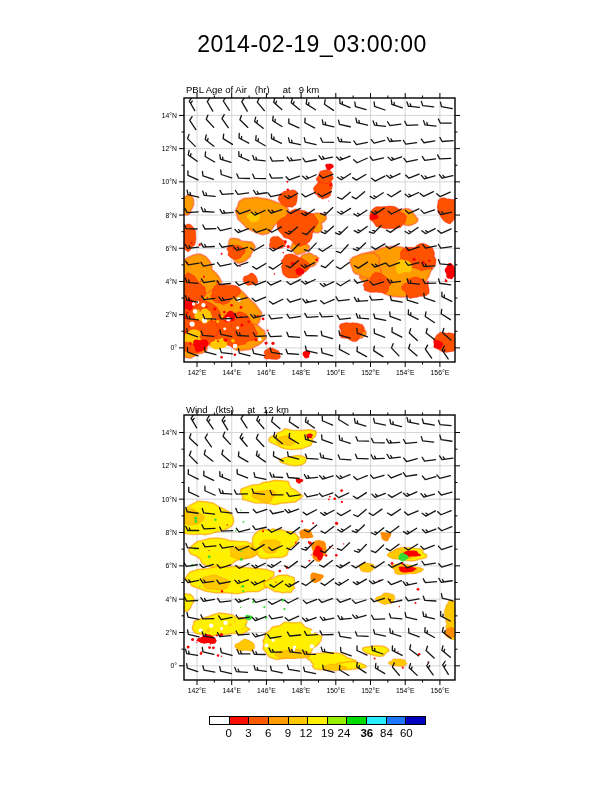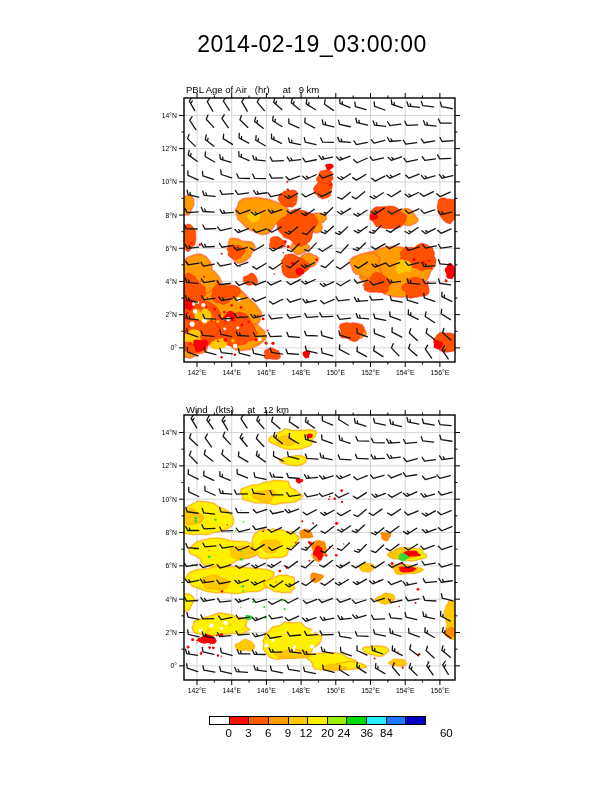--- a/index.html
+++ b/index.html
@@ -2026,18 +2026,18 @@
     <div class="cb-cell" style="background: rgb(41, 238, 255);"></div>
     <div class="cb-cell" style="background: rgb(30, 120, 255);"></div>
     <div class="cb-cell" style="background: rgb(0, 0, 190);"></div>
   </div>
 <div id="colorbar-labels" class="abs">
     <span class="cb-label" style="left: 19.7px;">0</span>
     <span class="cb-label" style="left: 39.5px;">3</span>
     <span class="cb-label" style="left: 59.2px;">6</span>
     <span class="cb-label" style="left: 78.9px;">9</span>
     <span class="cb-label" style="left: 97px;">12</span>
-    <span class="cb-label" style="left: 118.4px;">20</span>
+    <span class="cb-label" style="left: 118.4px;">19</span>
     <span class="cb-label" style="left: 135px;">24</span>
-    <span class="cb-label" style="left: 157.8px;">36</span>
+    <span class="cb-label" style="left: 157.8px; font-weight: bold;">36</span>
     <span class="cb-label" style="left: 177.5px;">84</span>
-    <span class="cb-label" style="left: 197.3px; margin-left: 40px;">60</span>
+    <span class="cb-label" style="left: 197.3px;">60</span>
   </div>
 
 </body></html>

